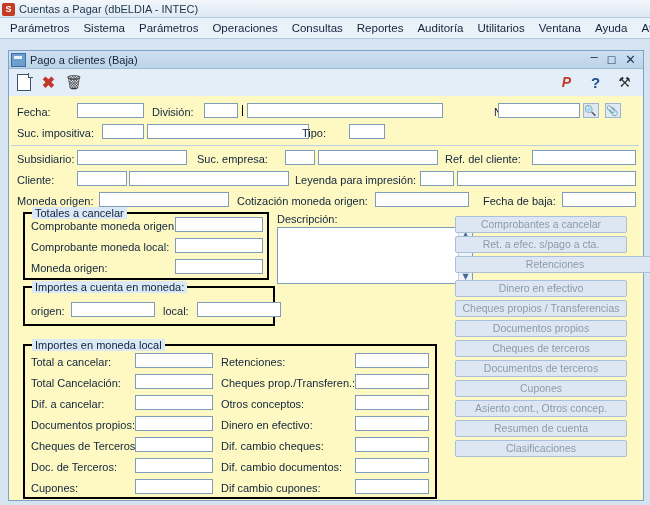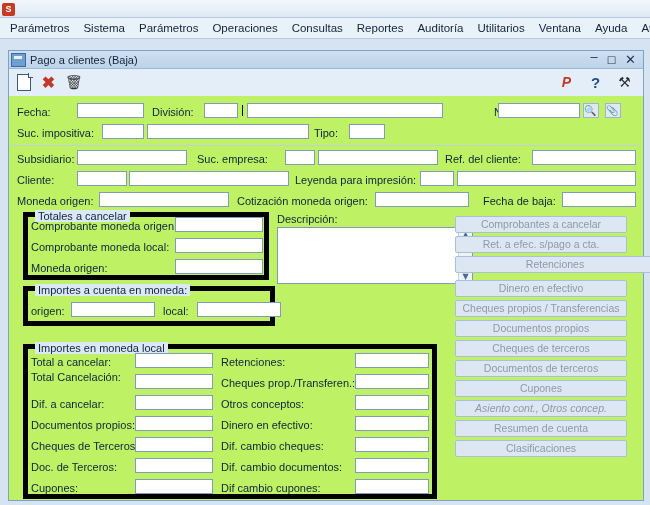--- a/index.html
+++ b/index.html
@@ -157,21 +157,21 @@
   .ic-trash { color: #333; font-size: 14px; }
   .ic-p { color: #c0392b; font-weight: bold; font-size: 14px; font-style: italic;}
   .ic-q { color: #1b4f8a; font-weight: bold; font-size: 15px; }
   .ic-tool { color: #2d2d2d; font-size: 14px; }
 
   
   .form-body {
     position: absolute;
     left: 0; top: 45px;
     right: 0; bottom: 0;
-    background: #bef264;
+    background: #fef9c3;
     padding: 0;
   }
 
   .lbl {
     position: absolute;
     font-size: 11px;
     color: #10243c;
     white-space: nowrap;
   }
   .fld {
@@ -189,21 +189,21 @@
   .caret {
     position: absolute;
     width: 1px;
     background: #000;
     height: 11px;
   }
 
   
   .group {
     position: absolute;
-    border: 5px solid #000000;
+    border: 2px solid #000000;
     box-sizing: border-box;
     text-decoration: underline;
   }
   .group > .gtitle {
     position: absolute;
     top: -7px;
     left: 7px;
     background: #dbe8f6;
     padding: 0 3px;
     font-size: 11px;
@@ -272,20 +272,21 @@
     background: #bed0e2;
   }
 </style>
 </head>
 <body>
 
 <div id="app">
 
   <div class="app-titlebar">
     <div class="app-icon">S</div>
+    <div class="app-title">Cuentas a Pagar   (dbELDIA - INTEC)</div>
   </div>
 
   <div class="menubar">
     <div class="mi">Parámetros</div>
     <div class="mi">Sistema</div>
     <div class="mi">Parámetros</div>
     <div class="mi">Operaciones</div>
     <div class="mi">Consultas</div>
     <div class="mi">Reportes</div>
     <div class="mi">Auditoría</div>
@@ -329,21 +330,21 @@
       <div class="caret" style="left:233px; top:9px;"></div>
       <div class="fld" style="left:238px; top:7px; width:196px;"></div>
       <div class="lbl" style="left:469px; top:10px;padding-left:16px;">Nº:</div>
       <div class="fld" style="left:489px; top:7px; width:82px;"></div>
       <div class="small-ic" style="left:574px; top:7px;">🔍</div>
       <div class="small-ic" style="left:596px; top:7px;">📎</div>
 
       <div class="lbl" style="left:8px; top:31px;">Suc. impositiva:</div>
       <div class="fld" style="left:93px; top:28px; width:42px;"></div>
       <div class="fld" style="left:138px; top:28px; width:162px;"></div>
-      <div class="lbl" style="left:305px; top:31px;">Tipo:</div>
+      <div class="lbl" style="left:293px; top:31px;">Tipo:</div>
       <div class="fld" style="left:340px; top:28px; width:36px;"></div>
 
       <div class="sep" style="left:2px; top:49px; width:628px;"></div>
 
       <div class="lbl" style="left:8px; top:57px;text-align:right;">Subsidiario:</div>
       <div class="fld" style="left:68px; top:54px; width:110px;"></div>
       <div class="lbl" style="left:188px; top:57px;">Suc. empresa:</div>
       <div class="fld" style="left:276px; top:54px; width:30px;"></div>
       <div class="fld" style="left:309px; top:54px; width:120px;"></div>
       <div class="lbl" style="left:436px; top:57px;">Ref. del cliente:</div>
@@ -388,21 +389,21 @@
       <div class="fld" style="left:62px; top:206px; width:84px;"></div>
       <div class="lbl" style="left:154px; top:209px;">local:</div>
       <div class="fld" style="left:188px; top:206px; width:84px;"></div>
 
       <div class="group" style="left:14px; top:248px; width:414px; height:155px;">
         <div class="gtitle">Importes en moneda local</div>
       </div>
 
       <div class="lbl" style="left:22px; top:260px;">Total a cancelar:</div>
       <div class="fld" style="left:126px; top:257px; width:78px;"></div>
-      <div class="lbl" style="left:22px; top:275px;">Total Cancelación:</div>
+      <div class="lbl" style="left:22px; top:281px;">Total Cancelación:</div>
       <div class="fld" style="left:126px; top:278px; width:78px;"></div>
       <div class="lbl" style="left:22px; top:302px;">Dif. a cancelar:</div>
       <div class="fld" style="left:126px; top:299px; width:78px;"></div>
       <div class="lbl" style="left:22px; top:323px;">Documentos propios:</div>
       <div class="fld" style="left:126px; top:320px; width:78px;"></div>
       <div class="lbl" style="left:22px; top:344px;">Cheques de Terceros:</div>
       <div class="fld" style="left:126px; top:341px; width:78px;"></div>
       <div class="lbl" style="left:22px; top:365px;">Doc. de Terceros:</div>
       <div class="fld" style="left:126px; top:362px; width:78px;"></div>
       <div class="lbl" style="left:22px; top:386px;">Cupones:</div>
@@ -425,19 +426,19 @@
 
       <div class="sbtn" style="left:446px; top:120px; width:172px;">Comprobantes a cancelar</div>
       <div class="sbtn" style="left:446px; top:140px; width:172px;">Ret. a efec. s/pago a cta.</div>
       <div class="sbtn" style="left:446px; top:160px; width:200px;">Retenciones</div>
       <div class="sbtn" style="left:446px; top:184px; width:172px;">Dinero en efectivo</div>
       <div class="sbtn" style="left:446px; top:204px; width:172px;">Cheques propios / Transferencias</div>
       <div class="sbtn" style="left:446px; top:224px; width:172px;">Documentos propios</div>
       <div class="sbtn" style="left:446px; top:244px; width:172px;">Cheques de terceros</div>
       <div class="sbtn" style="left:446px; top:264px; width:172px;">Documentos de terceros</div>
       <div class="sbtn" style="left:446px; top:284px; width:172px;">Cupones</div>
-      <div class="sbtn" style="left:446px; top:304px; width:172px;font-style:italic;">Asiento cont., Otros concep.</div>
+      <div class="sbtn" style="left:446px; top:304px; width:172px;">Asiento cont., Otros concep.</div>
       <div class="sbtn" style="left:446px; top:324px; width:172px;">Resumen de cuenta</div>
       <div class="sbtn" style="left:446px; top:344px; width:172px;">Clasificaciones</div>
 
     </div>
   </div>
 </div>
 
 </body></html>

